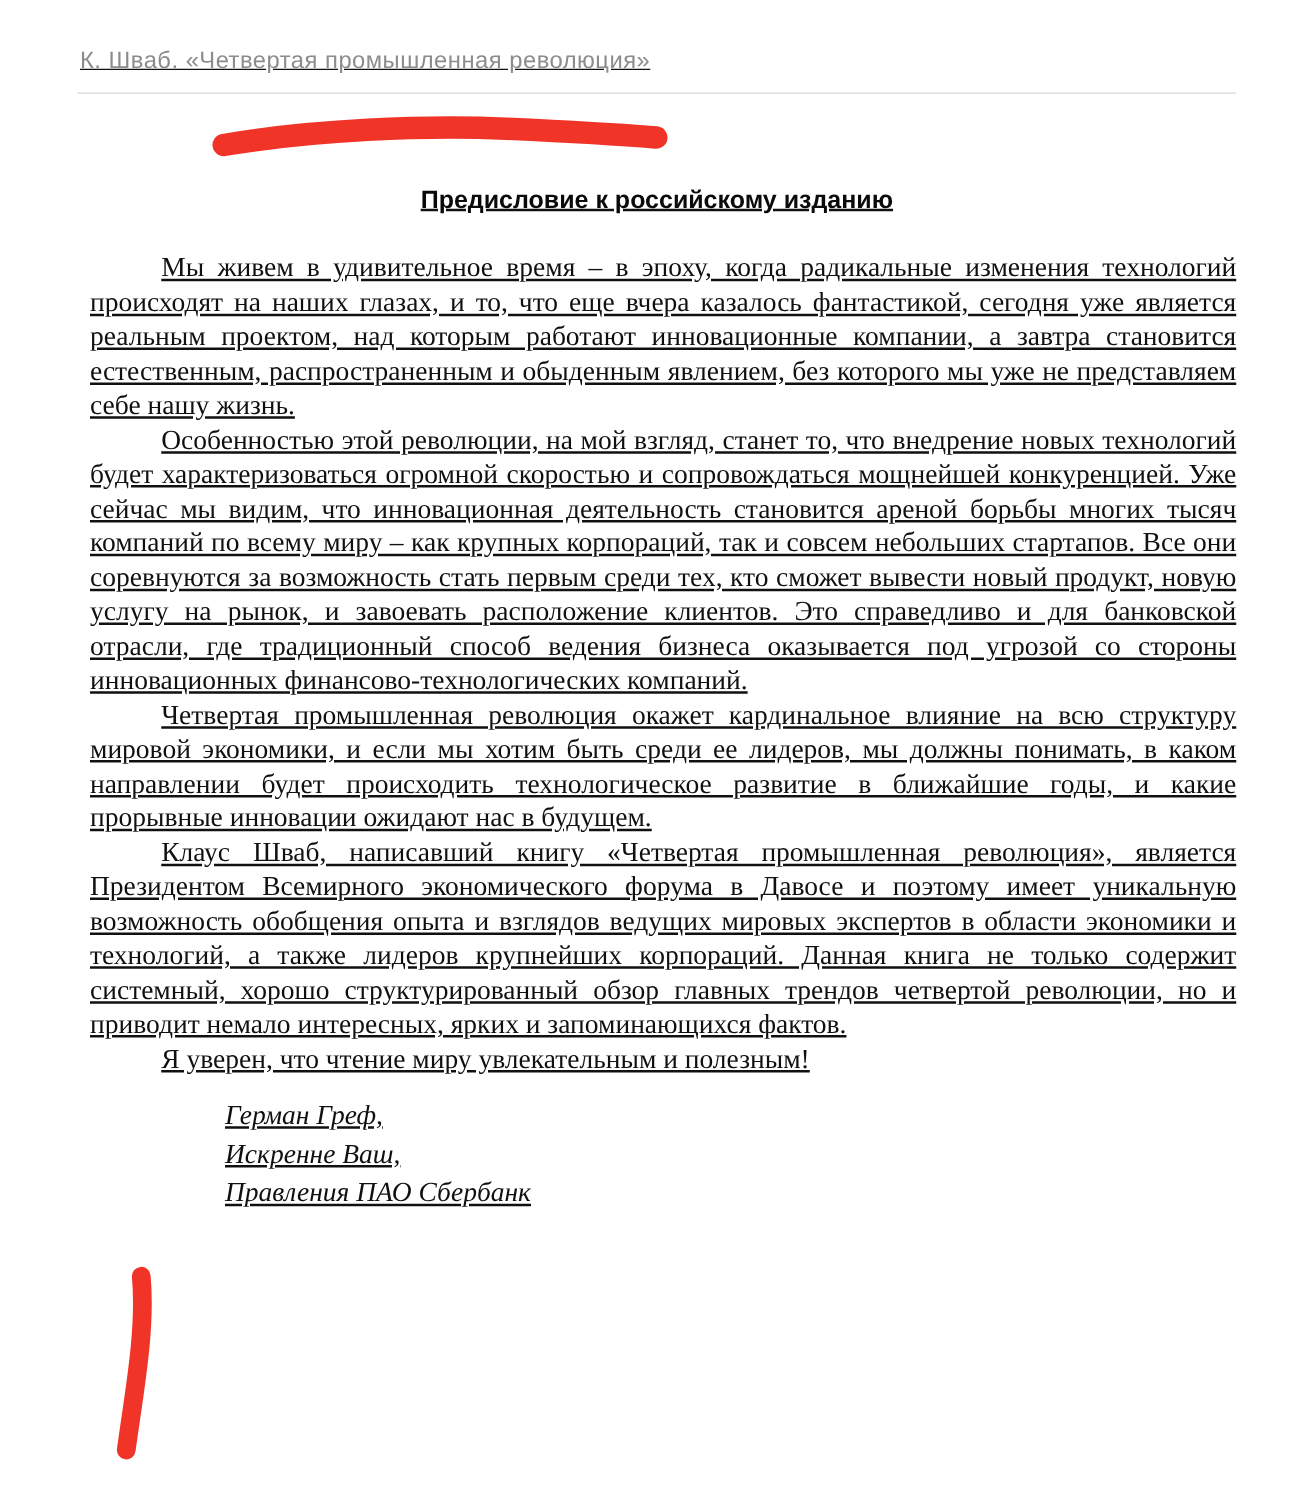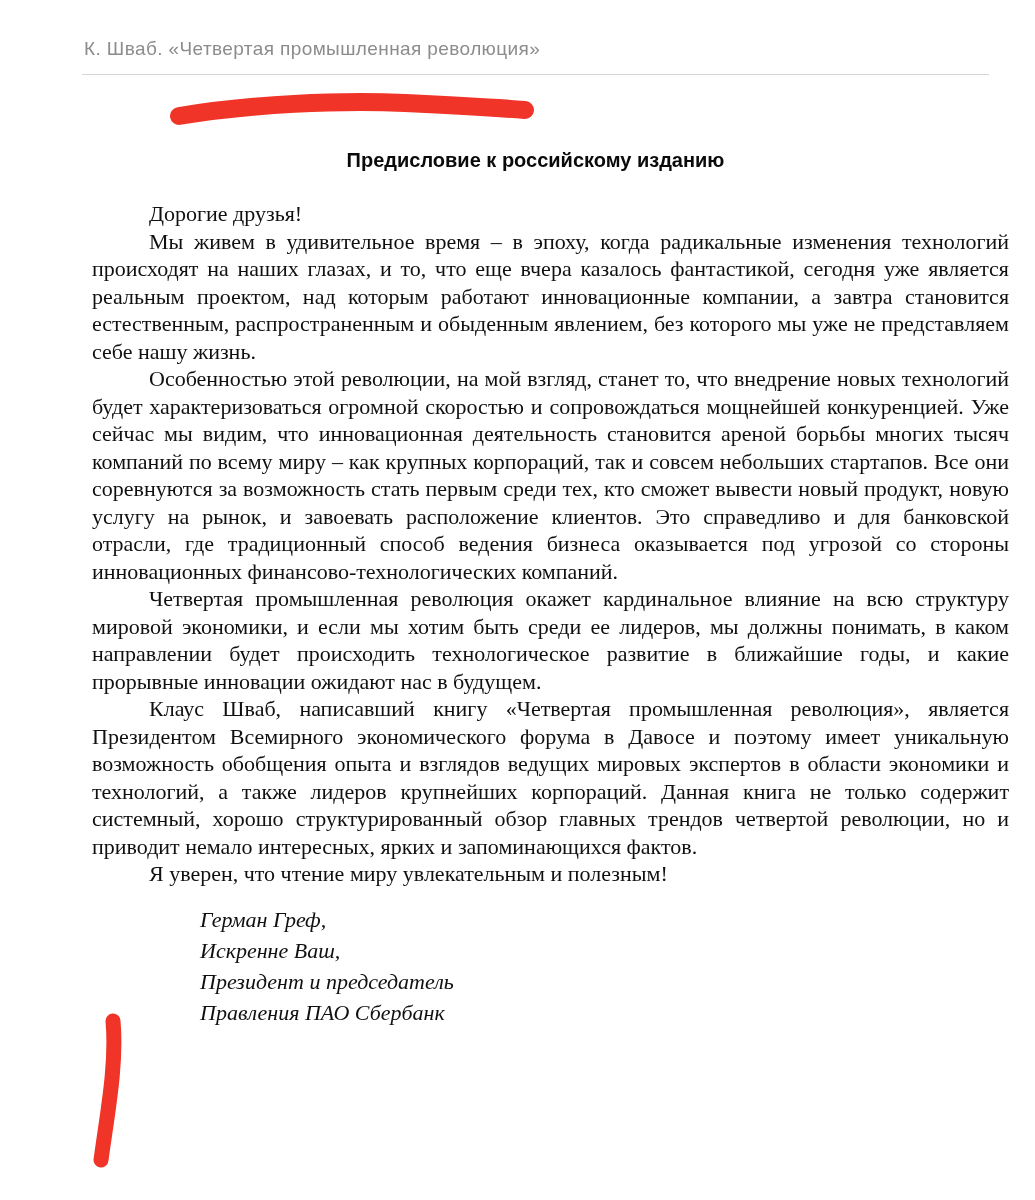--- a/index.html
+++ b/index.html
@@ -7,23 +7,24 @@
     padding: 0;
     background: #ffffff;
   }
   .page {
     position: relative;
     width: 1035px;
     height: 1200px;
     background: #ffffff;
     overflow: hidden;
     box-sizing: border-box;
-    padding: 38px 46px 0 82px;
+    padding: 38px 46px 0 62px;
     font-family: "Liberation Serif", serif;
     color: #101010;
+    text-decoration: underline;
   }
   .running-header {
     font-family: "Liberation Sans", sans-serif;
     font-size: 19px;
     letter-spacing: 0.4px;
     color: #8c8c8c;
     padding-left: 2px;
     margin-bottom: 14px;
   }
   .header-rule {
@@ -70,31 +71,29 @@
 
 <div class="page">
 
   <div class="running-header">К.  Шваб.  «Четвертая промышленная революция»</div>
 
   <hr class="header-rule">
 
   <h1 class="page-title">Предисловие к российскому изданию</h1>
 
   <div class="body-text">
-    <p>Дорогие друзья!</p>
     <p>Мы живем в удивительное время – в эпоху, когда радикальные изменения технологий происходят на наших глазах, и то, что еще вчера казалось фантастикой, сегодня уже является реальным проектом, над которым работают инновационные компании, а завтра становится естественным, распространенным и обыденным явлением, без которого мы уже не представляем себе нашу жизнь.</p>
     <p>Особенностью этой революции, на мой взгляд, станет то, что внедрение новых технологий будет характеризоваться огромной скоростью и сопровождаться мощнейшей конкуренцией. Уже сейчас мы видим, что инновационная деятельность становится ареной борьбы многих тысяч компаний по всему миру – как крупных корпораций, так и совсем небольших стартапов. Все они соревнуются за возможность стать первым среди тех, кто сможет вывести новый продукт, новую услугу на рынок, и завоевать расположение клиентов. Это справедливо и для банковской отрасли, где традиционный способ ведения бизнеса оказывается под угрозой со стороны инновационных финансово-технологических компаний.</p>
     <p>Четвертая промышленная революция окажет кардинальное влияние на всю структуру мировой экономики, и если мы хотим быть среди ее лидеров, мы должны понимать, в каком направлении будет происходить технологическое развитие в ближайшие годы, и какие прорывные инновации ожидают нас в будущем.</p>
     <p>Клаус Шваб, написавший книгу «Четвертая промышленная революция», является Президентом Всемирного экономического форума в Давосе и поэтому имеет уникальную возможность обобщения опыта и взглядов ведущих мировых экспертов в области экономики и технологий, а также лидеров крупнейших корпораций. Данная книга не только содержит системный, хорошо структурированный обзор главных трендов четвертой революции, но и приводит немало интересных, ярких и запоминающихся фактов.</p>
     <p>Я уверен, что чтение миру увлекательным и полезным!</p>
 
     <div class="signature">
       <div>Герман Греф,</div>
       <div>Искренне Ваш,</div>
-      <div>Президент и председатель</div>
       <div>Правления ПАО Сбербанк</div>
     </div>
   </div>
 
   <svg class="marker-overlay" viewBox="0 0 1035 1200" xmlns="http://www.w3.org/2000/svg">
     <path d="M179 116 C 250 104, 340 100, 405 103 S 500 108, 525 110" fill="none" stroke="#f03428" stroke-width="18" stroke-linecap="round"></path>
     <path d="M113 1021 C 117 1065, 107 1115, 101 1160" fill="none" stroke="#f03428" stroke-width="15" stroke-linecap="round"></path>
   </svg>
 
 </div>

